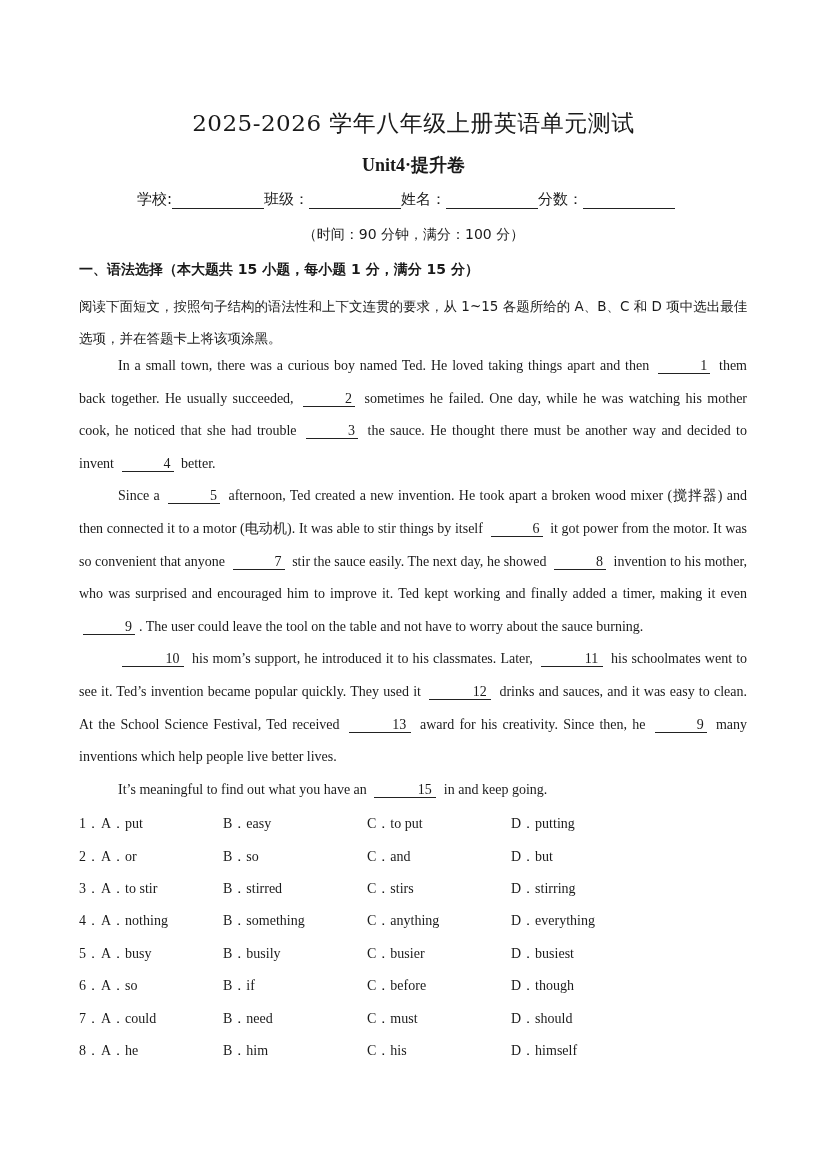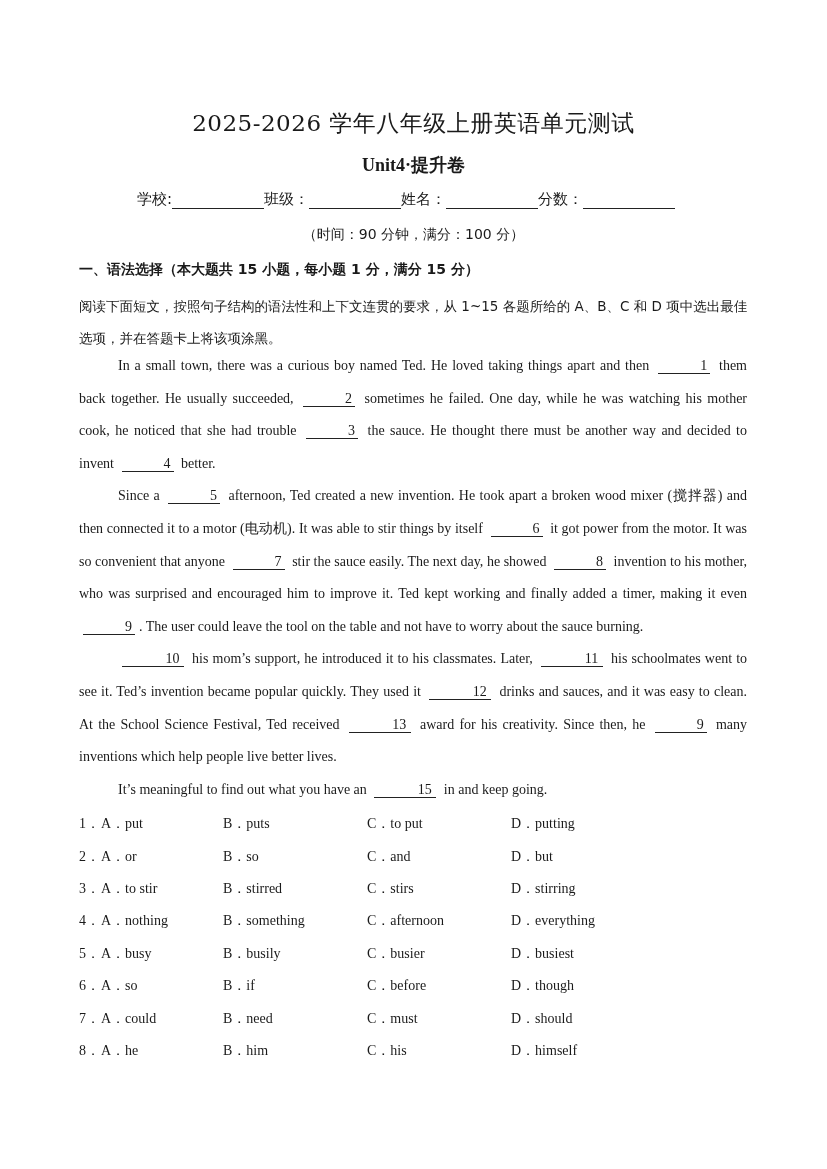--- a/index.html
+++ b/index.html
@@ -98,40 +98,40 @@
     <p>
       <span>It’s meaningful to find out what you have an</span>
       <span class="blank wide">15</span>
       <span>in and keep going.</span>
     </p>
   </div>
 
   <div class="options">
     <div class="opt-row">
       <span class="opt c0"><span class="num">1．</span><span>A．put</span></span>
-      <span class="opt c1">B．puts</span>
+      <span class="opt c1">B．easy</span>
       <span class="opt c2">C．to put</span>
       <span class="opt c3">D．putting</span>
     </div>
     <div class="opt-row">
       <span class="opt c0"><span class="num">2．</span><span>A．or</span></span>
       <span class="opt c1">B．so</span>
       <span class="opt c2">C．and</span>
       <span class="opt c3">D．but</span>
     </div>
     <div class="opt-row">
       <span class="opt c0"><span class="num">3．</span><span>A．to stir</span></span>
       <span class="opt c1">B．stirred</span>
       <span class="opt c2">C．stirs</span>
       <span class="opt c3">D．stirring</span>
     </div>
     <div class="opt-row">
       <span class="opt c0"><span class="num">4．</span><span>A．nothing</span></span>
       <span class="opt c1">B．something</span>
-      <span class="opt c2">C．afternoon</span>
+      <span class="opt c2">C．anything</span>
       <span class="opt c3">D．everything</span>
     </div>
     <div class="opt-row">
       <span class="opt c0"><span class="num">5．</span><span>A．busy</span></span>
       <span class="opt c1">B．busily</span>
       <span class="opt c2">C．busier</span>
       <span class="opt c3">D．busiest</span>
     </div>
     <div class="opt-row">
       <span class="opt c0"><span class="num">6．</span><span>A．so</span></span>

